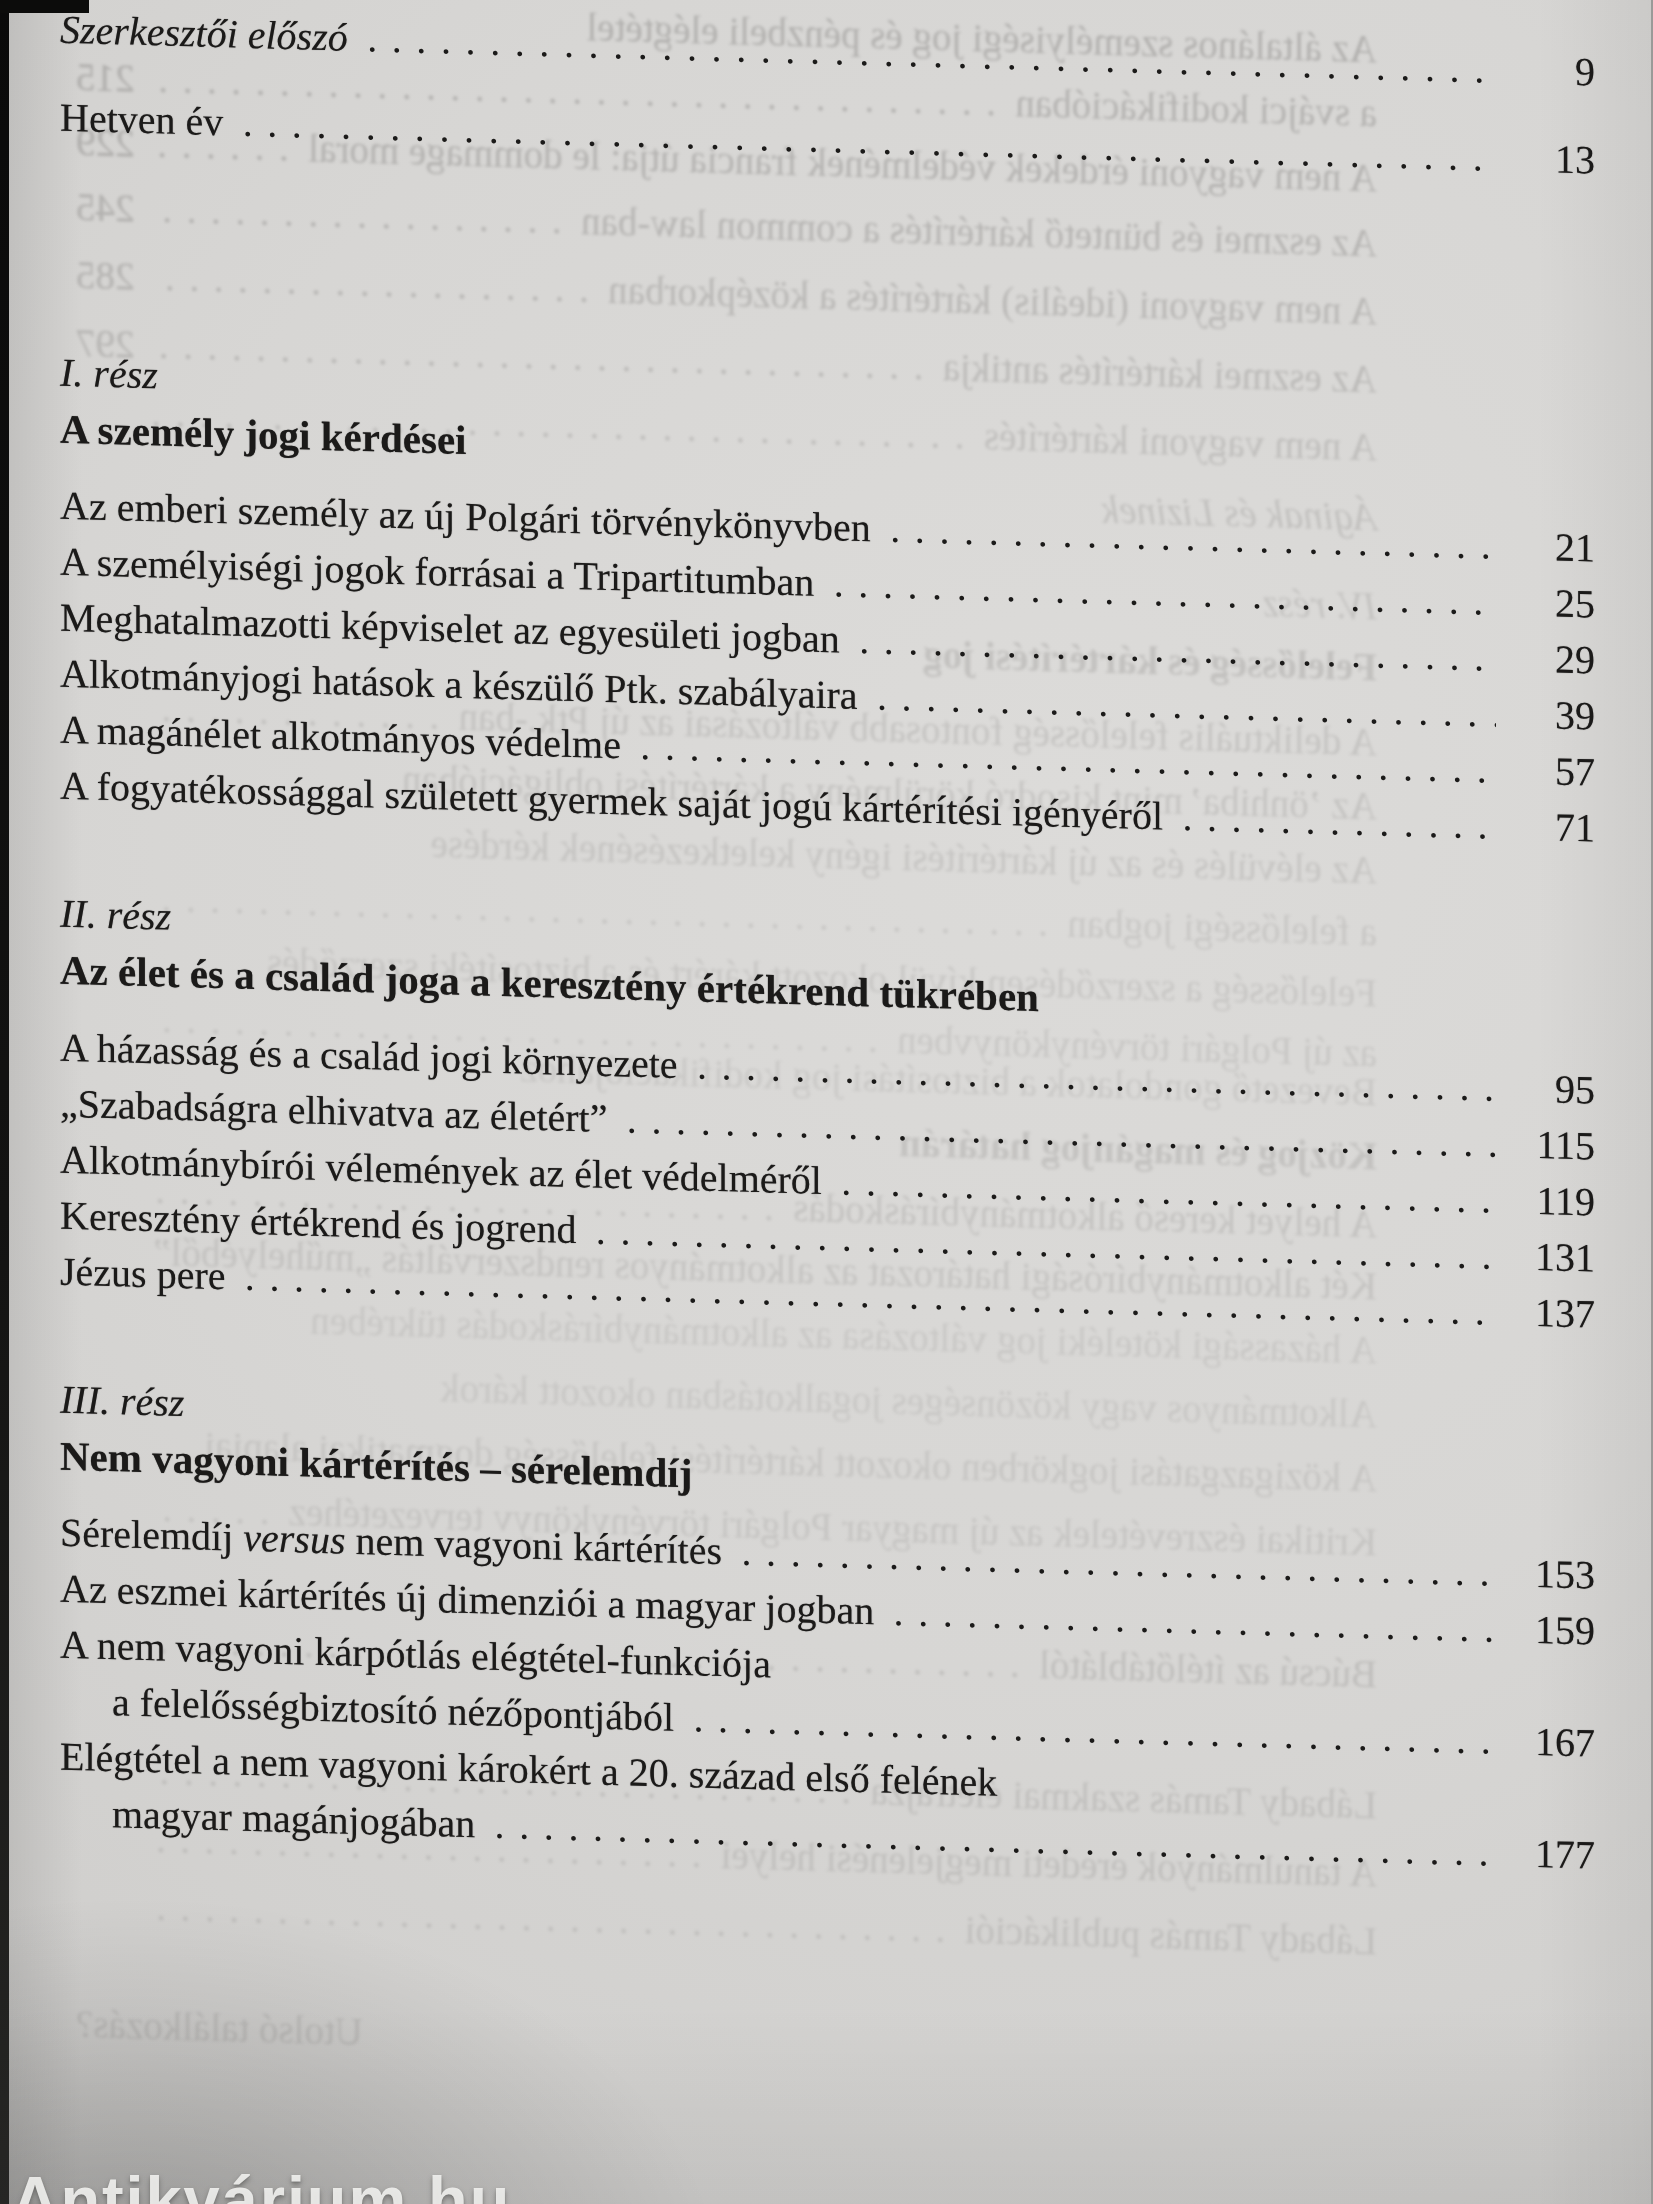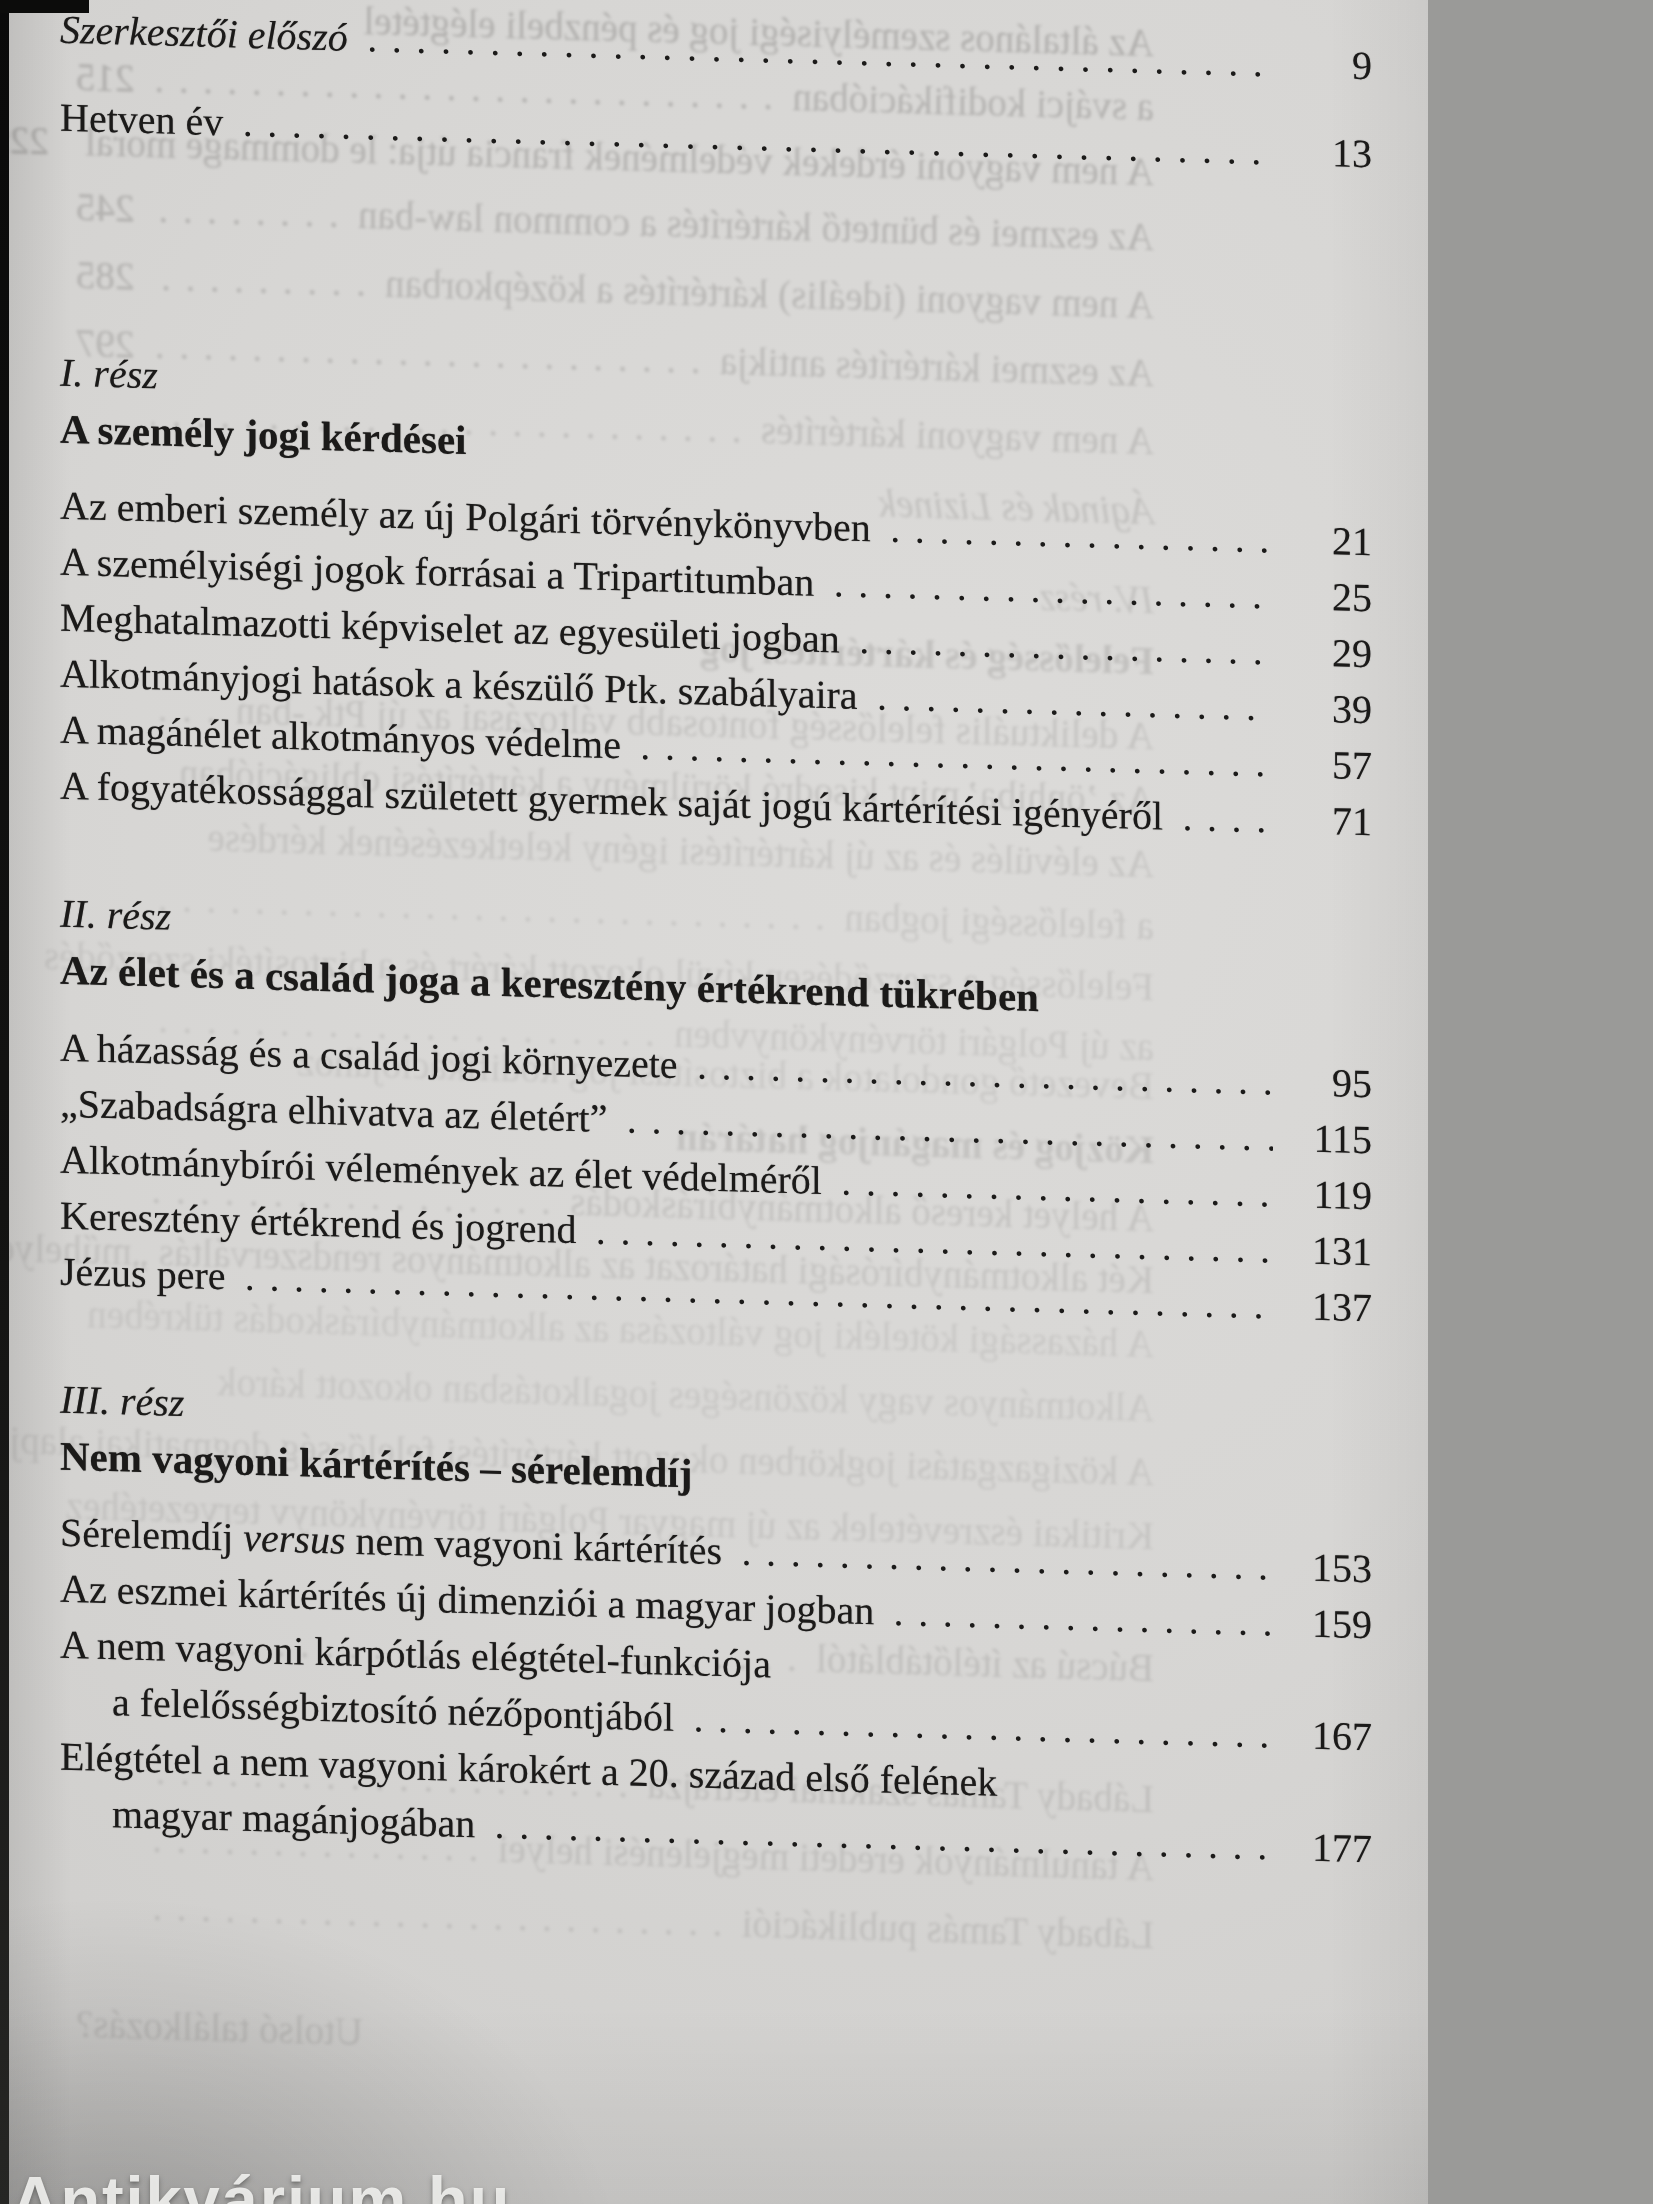--- a/index.html
+++ b/index.html
@@ -1,18 +1,18 @@
 <!DOCTYPE html>
 <html><head>
 <meta charset="utf-8">
 <title>Tartalom</title>
 <style>
   html,body{margin:0;padding:0;background:#9a9a98;}
   .photo{
-    position:relative;width:1428px;height:2205px;overflow:hidden;
+    position:relative;width:1651px;height:2205px;overflow:hidden;
     background:
       radial-gradient(130% 95% at 64% 36%, #dcdbd9 0%, #d7d6d4 42%, #d0cfcd 74%, #c6c5c3 100%);
     font-family:"Liberation Serif","DejaVu Serif",serif;
     color:#1b1a19;
   }
   .photo::after{
     content:"";position:absolute;inset:0;pointer-events:none;z-index:5;
     background:
       linear-gradient(to right, rgba(0,0,0,.10), rgba(0,0,0,0) 5%),
       linear-gradient(to left, rgba(0,0,0,.05), rgba(0,0,0,0) 7%),

